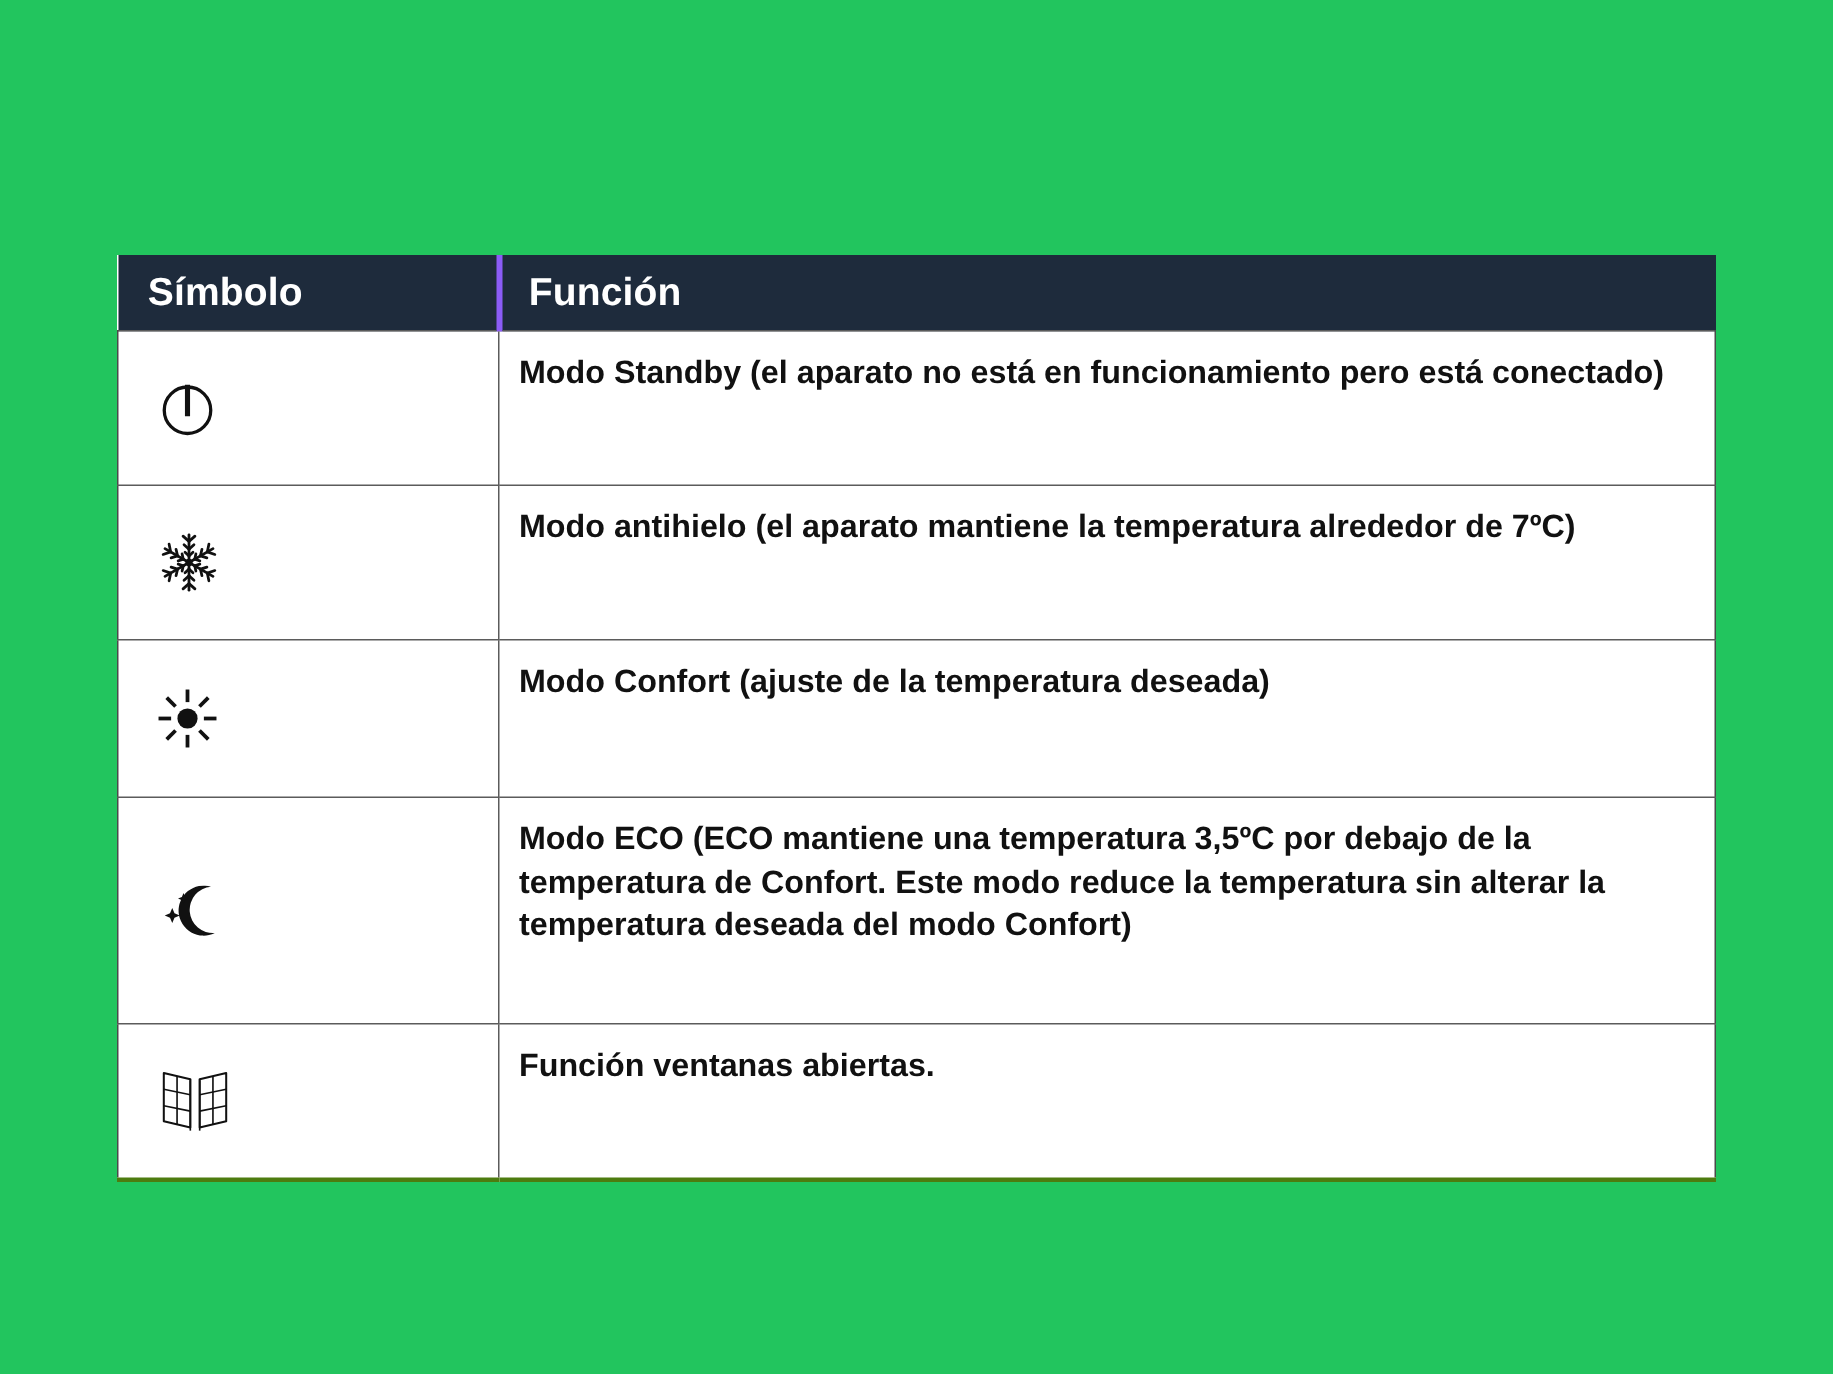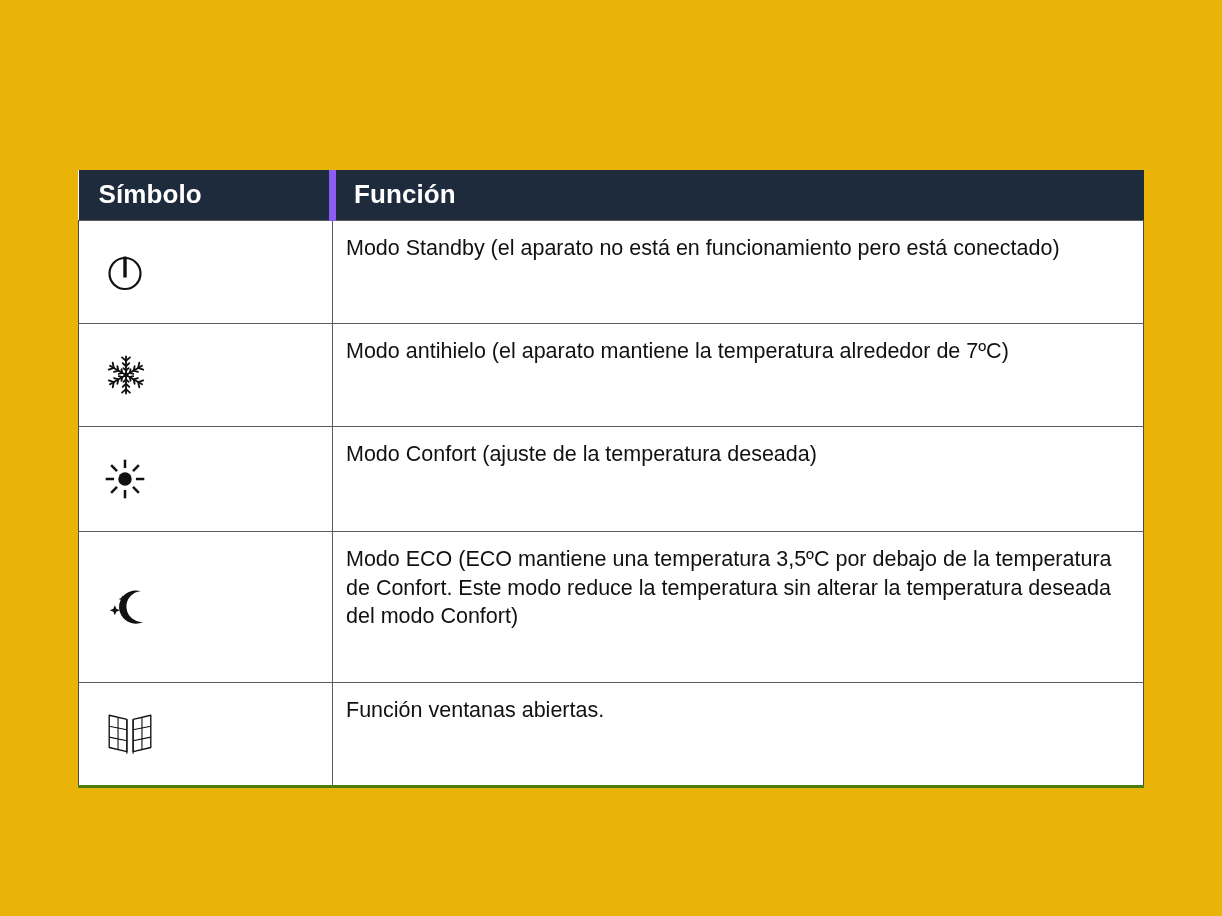--- a/index.html
+++ b/index.html
@@ -14,21 +14,21 @@
     color: #111111;
     position: relative;
     overflow: hidden;
   }
 
   .page {
     position: absolute;
     left: 0; top: 0;
     width: 1222px;
     height: 916px;
-    background: #eab308;
+    background: #22c55e;
   }
 
   
   .symbol-table {
     position: absolute;
     left: 78px;
     top: 170px;
     width: 1065px;
     border-collapse: collapse;
     table-layout: fixed;
@@ -44,28 +44,29 @@
     text-align: left;
     font-size: 26px;
     font-weight: 600;
     letter-spacing: 0.1px;
     padding: 9px 0 10px 20px;
     height: 26px;
     vertical-align: middle;
     border: none;
   }
   .symbol-table thead th.th-function {
-    border-left: 7px solid #8b5cf6;
+    border-left: 4px solid #8b5cf6;
     padding-left: 18px;
   }
 
   .symbol-table tbody td {
     border: 1px solid #5b5b5b;
     vertical-align: top;
     background: #ffffff;
+    font-weight: bold;
   }
   .symbol-table tbody tr td:first-child {
     border-left: 1px solid #4a4a4a;
   }
   .symbol-table tbody tr td:last-child {
     border-right: 1px solid #4a4a4a;
   }
   .symbol-table tbody tr:last-child td {
     border-bottom: 3px solid #4d7c0f;
   }

